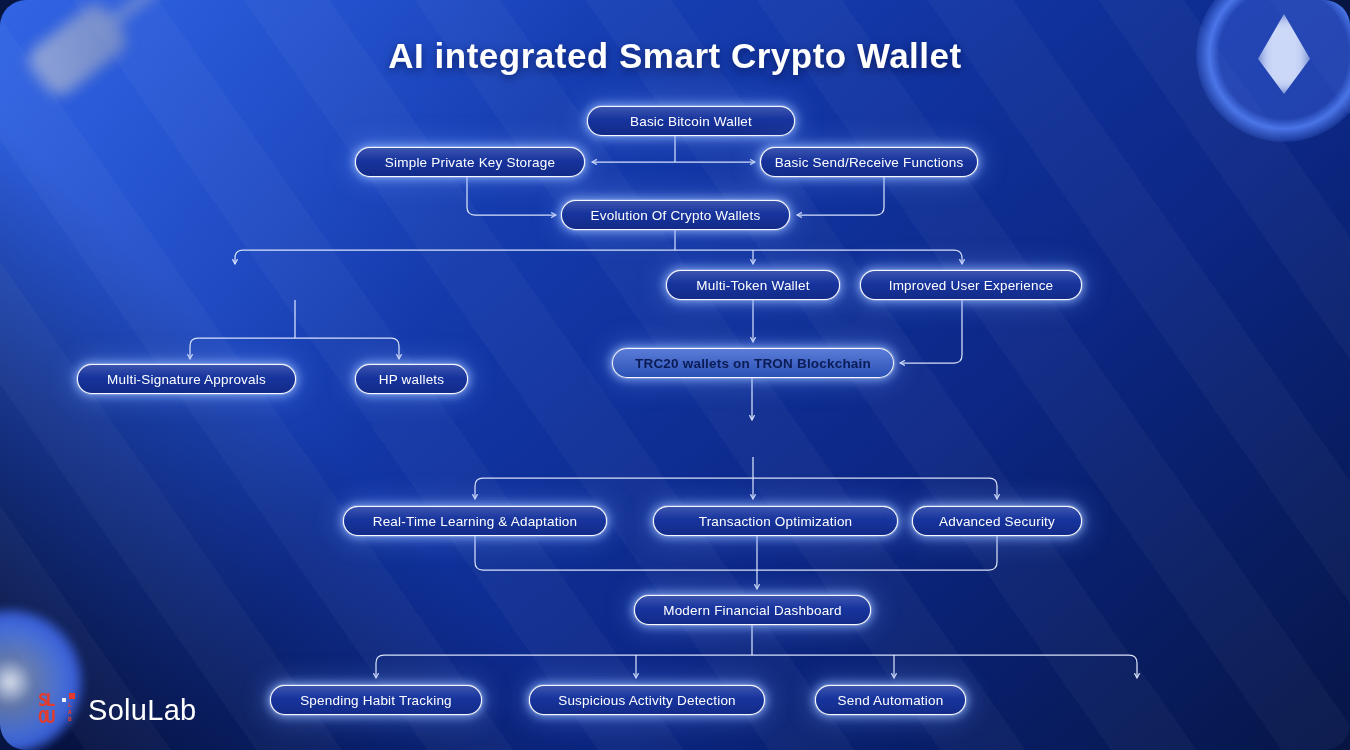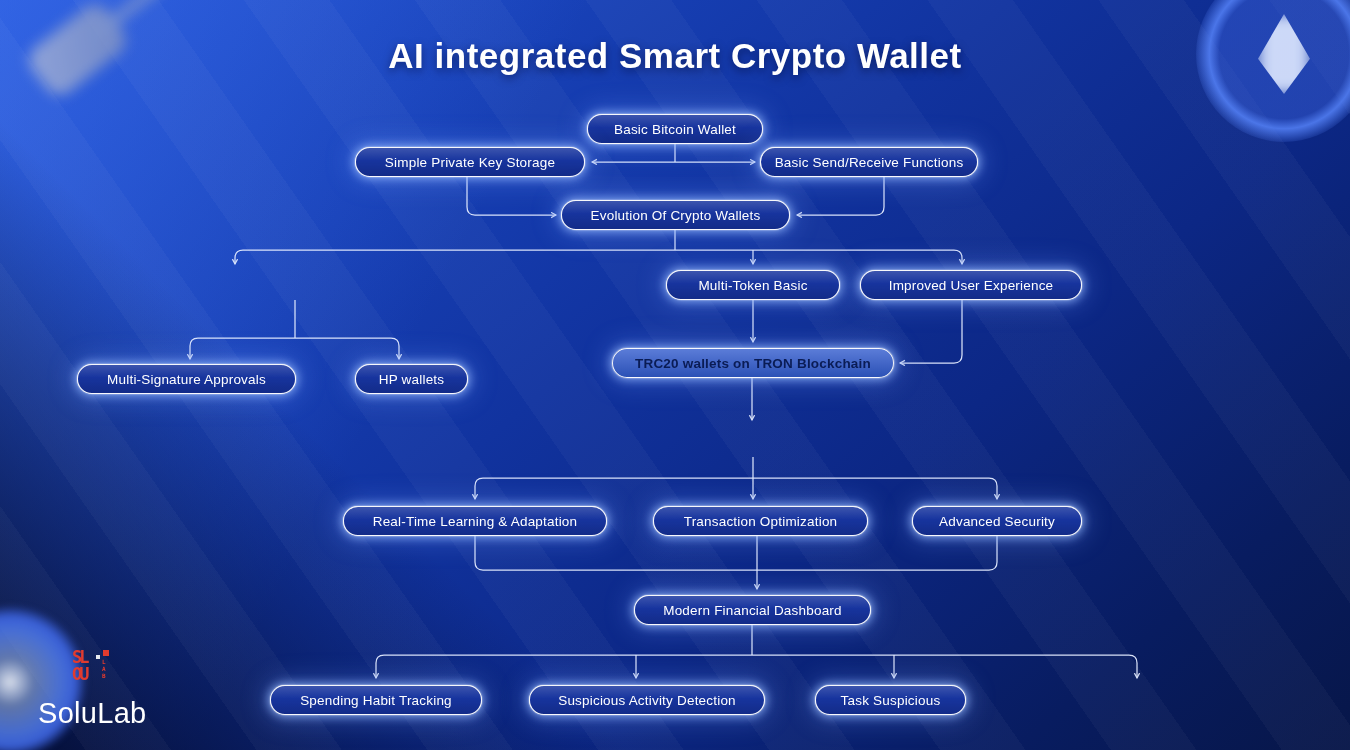--- a/index.html
+++ b/index.html
@@ -3,20 +3,21 @@
 <meta charset="utf-8">
 <style>
   html,body{margin:0;padding:0;background:#061542;}
   .canvas{
     position:relative; width:1350px; height:750px; overflow:hidden;
     font-family:"Liberation Sans", sans-serif;
     background:
       linear-gradient(45deg, #040d33 0%, rgba(4,13,51,0) 30%),
       linear-gradient(118deg, rgba(70,120,245,.45) 0%, rgba(70,120,245,0) 34%),
       linear-gradient(140deg, #2153d6 0%, #1a46c0 18%, #11339f 45%, #0c2785 65%, #081c60 85%, #071648 100%);
+    border-radius: 26px;
   }
   .stripes{
     position:absolute; inset:0; pointer-events:none;
     background:repeating-linear-gradient(55deg, rgba(255,255,255,0) 0 70px, rgba(255,255,255,0.03) 70px 140px);
   }
   .title{
     position:absolute; left:0; top:36px; width:100%; text-align:center;
     color:#ffffff; font-size:35px; font-weight:800; letter-spacing:.5px;
     text-shadow:0 3px 8px rgba(0,10,50,.55);
   }
@@ -52,21 +53,21 @@
     position:absolute; left:50%; top:50%; width:52px; height:80px; margin:-40px 0 0 -26px;
     background:#dfe9ff; clip-path:polygon(50% 0, 100% 56%, 50% 100%, 0 56%);
     filter:blur(7px); opacity:.9;
   }
   .deco-coin{
     position:absolute; left:-66px; bottom:-8px; width:152px; height:152px; border-radius:50%;
     background:radial-gradient(circle, rgba(240,246,255,.9) 0%, rgba(170,200,255,.55) 22%, rgba(85,130,245,.8) 48%, rgba(62,102,228,.9) 60%, rgba(62,102,228,0) 72%);
     filter:blur(3px);
   }
   .brand{
-    position:absolute; left:38px; bottom:20px; display:flex; align-items:center; gap:10px;flex-direction:column;
+    position:absolute; left:38px; bottom:20px; display:flex; align-items:center; gap:10px;
   }
   .brand-name{color:#ffffff; font-size:29px; font-weight:500; letter-spacing:.3px;}
 </style>
 </head>
 <body>
 
 <div class="canvas">
 
   <div class="stripes"></div>
   <div class="deco-key"></div>
@@ -112,36 +113,36 @@
     <path d="M475,536 V562 Q475,570 483,570 H989 Q997,570 997,562 V536"></path>
     <path d="M757,536 V589" marker-end="url(#ah)"></path>
 
     <path d="M752,625 V655"></path>
     <path d="M752,655 H384 Q376,655 376,663 V678" marker-end="url(#ah)"></path>
     <path d="M636,655 V678" marker-end="url(#ah)"></path>
     <path d="M894,655 V678" marker-end="url(#ah)"></path>
     <path d="M752,655 H1129 Q1137,655 1137,663 V678" marker-end="url(#ah)"></path>
   </svg>
 
-  <div class="node" style="left:587px;top:114px;width:176px">Basic Bitcoin Wallet</div>
+  <div class="node" style="left:587px;top:106px;width:208px">Basic Bitcoin Wallet</div>
   <div class="node" style="left:355px;top:147px;width:230px">Simple Private Key Storage</div>
   <div class="node" style="left:760px;top:147px;width:218px">Basic Send/Receive Functions</div>
   <div class="node" style="left:561px;top:200px;width:229px">Evolution Of Crypto Wallets</div>
-  <div class="node" style="left:666px;top:270px;width:174px">Multi-Token Basic</div>
+  <div class="node" style="left:666px;top:270px;width:174px">Multi-Token Wallet</div>
   <div class="node" style="left:860px;top:270px;width:222px">Improved User Experience</div>
   <div class="node" style="left:77px;top:364px;width:219px">Multi-Signature Approvals</div>
   <div class="node" style="left:355px;top:364px;width:113px">HP wallets</div>
   <div class="node light" style="left:612px;top:348px;width:282px">TRC20 wallets on TRON Blockchain</div>
   <div class="node" style="left:343px;top:506px;width:264px">Real-Time Learning &amp; Adaptation</div>
-  <div class="node" style="left:653px;top:506px;width:215px">Transaction Optimization</div>
+  <div class="node" style="left:653px;top:506px;width:245px">Transaction Optimization</div>
   <div class="node" style="left:912px;top:506px;width:170px">Advanced Security</div>
   <div class="node" style="left:634px;top:595px;width:237px">Modern Financial Dashboard</div>
   <div class="node" style="left:270px;top:685px;width:212px">Spending Habit Tracking</div>
   <div class="node" style="left:529px;top:685px;width:236px">Suspicious Activity Detection</div>
-  <div class="node" style="left:815px;top:685px;width:151px">Task Suspicious</div>
+  <div class="node" style="left:815px;top:685px;width:151px">Send Automation</div>
 
   <div class="brand">
     <svg width="40" height="40" viewBox="0 0 40 40">
       <text x="0" y="16" font-family="DejaVu Sans Mono, monospace" font-size="17" font-weight="bold" fill="#e23b2e" letter-spacing="-3">SL</text>
       <text x="0" y="33" font-family="DejaVu Sans Mono, monospace" font-size="17" font-weight="bold" fill="#e23b2e" letter-spacing="-3">OU</text>
       <rect x="31" y="3" width="6" height="6" fill="#e23b2e"></rect>
       <text x="30" y="17" font-family="DejaVu Sans Mono, monospace" font-size="6" font-weight="bold" fill="#e23b2e">L</text>
       <text x="30" y="24" font-family="DejaVu Sans Mono, monospace" font-size="6" font-weight="bold" fill="#e23b2e">A</text>
       <text x="30" y="31" font-family="DejaVu Sans Mono, monospace" font-size="6" font-weight="bold" fill="#e23b2e">B</text>
       <rect x="24" y="8" width="4" height="4" fill="#ffffff" opacity="0.9"></rect>

